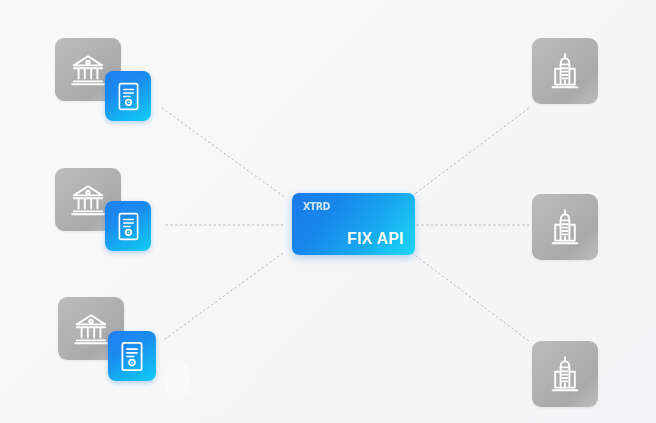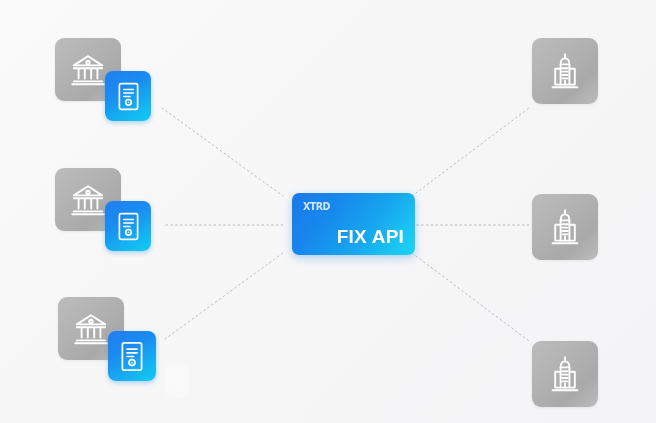--- a/index.html
+++ b/index.html
@@ -85,21 +85,21 @@
     letter-spacing: -0.6px;
     color: rgba(255,255,255,0.80);
     font-family: "DejaVu Sans", sans-serif;
     transform: scaleX(0.86);
     transform-origin: left center;
   }
   #hub-title {
     position: absolute;
     right: 11px;
     bottom: 7px;
-    font-size: 19px;
+    font-size: 16px;
     font-weight: bold;
     color: #ffffff;
     letter-spacing: 0.2px;
     font-family: "Liberation Sans", sans-serif;
   }
 </style>
 </head>
 <body>
 
 <div id="diagram">

